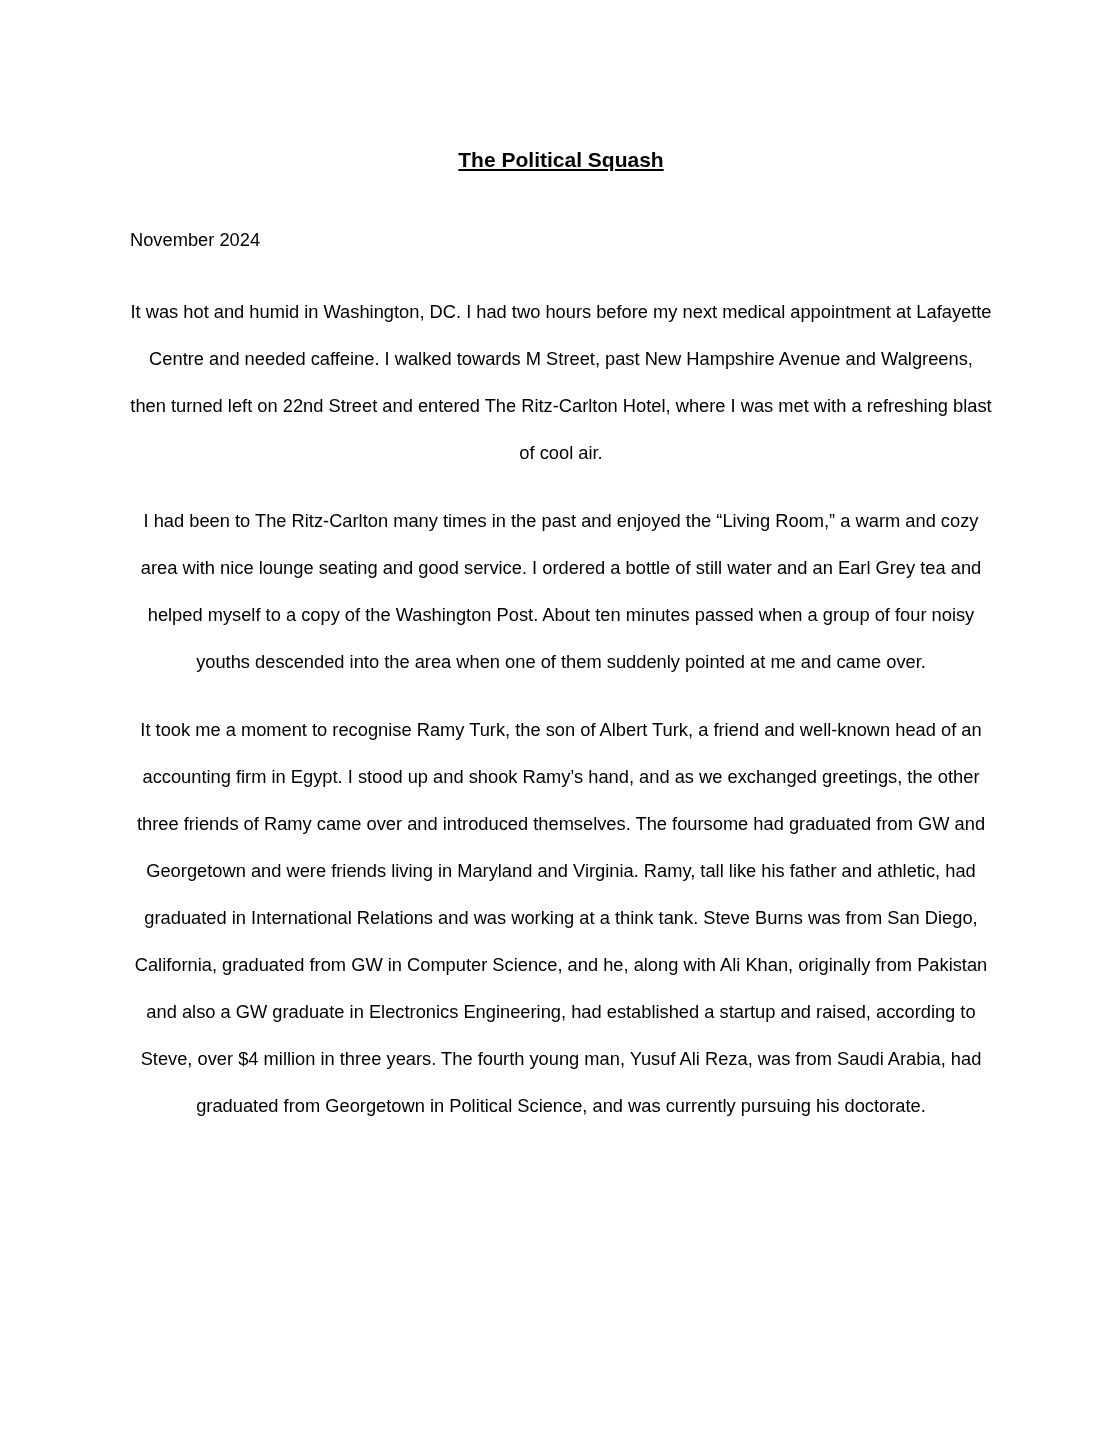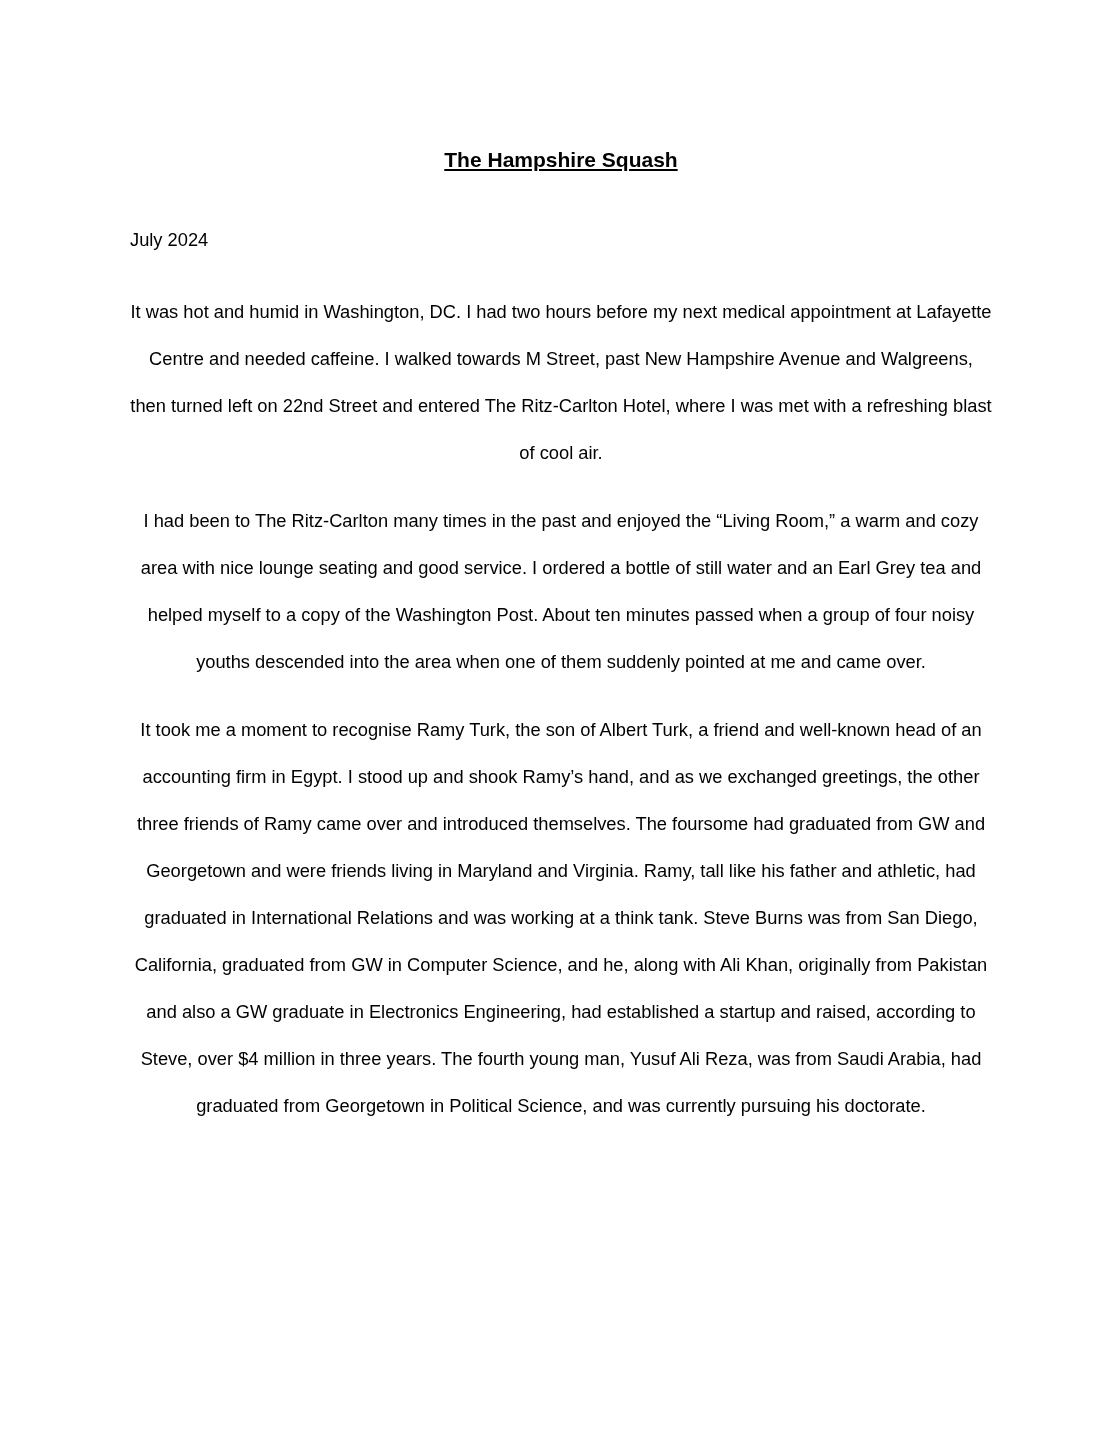--- a/index.html
+++ b/index.html
@@ -45,18 +45,18 @@
     line-height: 47px;
     text-align: center;
     color: #000000;
     word-spacing: normal;
   }
 </style>
 </head>
 <body>
 
 <div class="page">
-  <h1 class="doc-title">The Hampshire Squash</h1>
-  <p class="date-line">July 2024</p>
+  <h1 class="doc-title">The Political Squash</h1>
+  <p class="date-line">November 2024</p>
   <p class="para">It was hot and humid in Washington, DC. I had two hours before my next medical appointment at Lafayette Centre and needed caffeine. I walked towards M Street, past New Hampshire Avenue and Walgreens, then turned left on 22nd Street and entered The Ritz-Carlton Hotel, where I was met with a refreshing blast of cool air.</p>
   <p class="para">I had been to The Ritz-Carlton many times in the past and enjoyed the “Living Room,” a warm and cozy area with nice lounge seating and good service. I ordered a bottle of still water and an Earl Grey tea and helped myself to a copy of the Washington Post. About ten minutes passed when a group of four noisy youths descended into the area when one of them suddenly pointed at me and came over.</p>
   <p class="para">It took me a moment to recognise Ramy Turk, the son of Albert Turk, a friend and well-known head of an accounting firm in Egypt. I stood up and shook Ramy’s hand, and as we exchanged greetings, the other three friends of Ramy came over and introduced themselves. The foursome had graduated from GW and Georgetown and were friends living in Maryland and Virginia. Ramy, tall like his father and athletic, had graduated in International Relations and was working at a think tank. Steve Burns was from San Diego, California, graduated from GW in Computer Science, and he, along with Ali Khan, originally from Pakistan and also a GW graduate in Electronics Engineering, had established a startup and raised, according to Steve, over $4 million in three years. The fourth young man, Yusuf Ali Reza, was from Saudi Arabia, had graduated from Georgetown in Political Science, and was currently pursuing his doctorate.</p>
 </div>
 
 </body></html>

